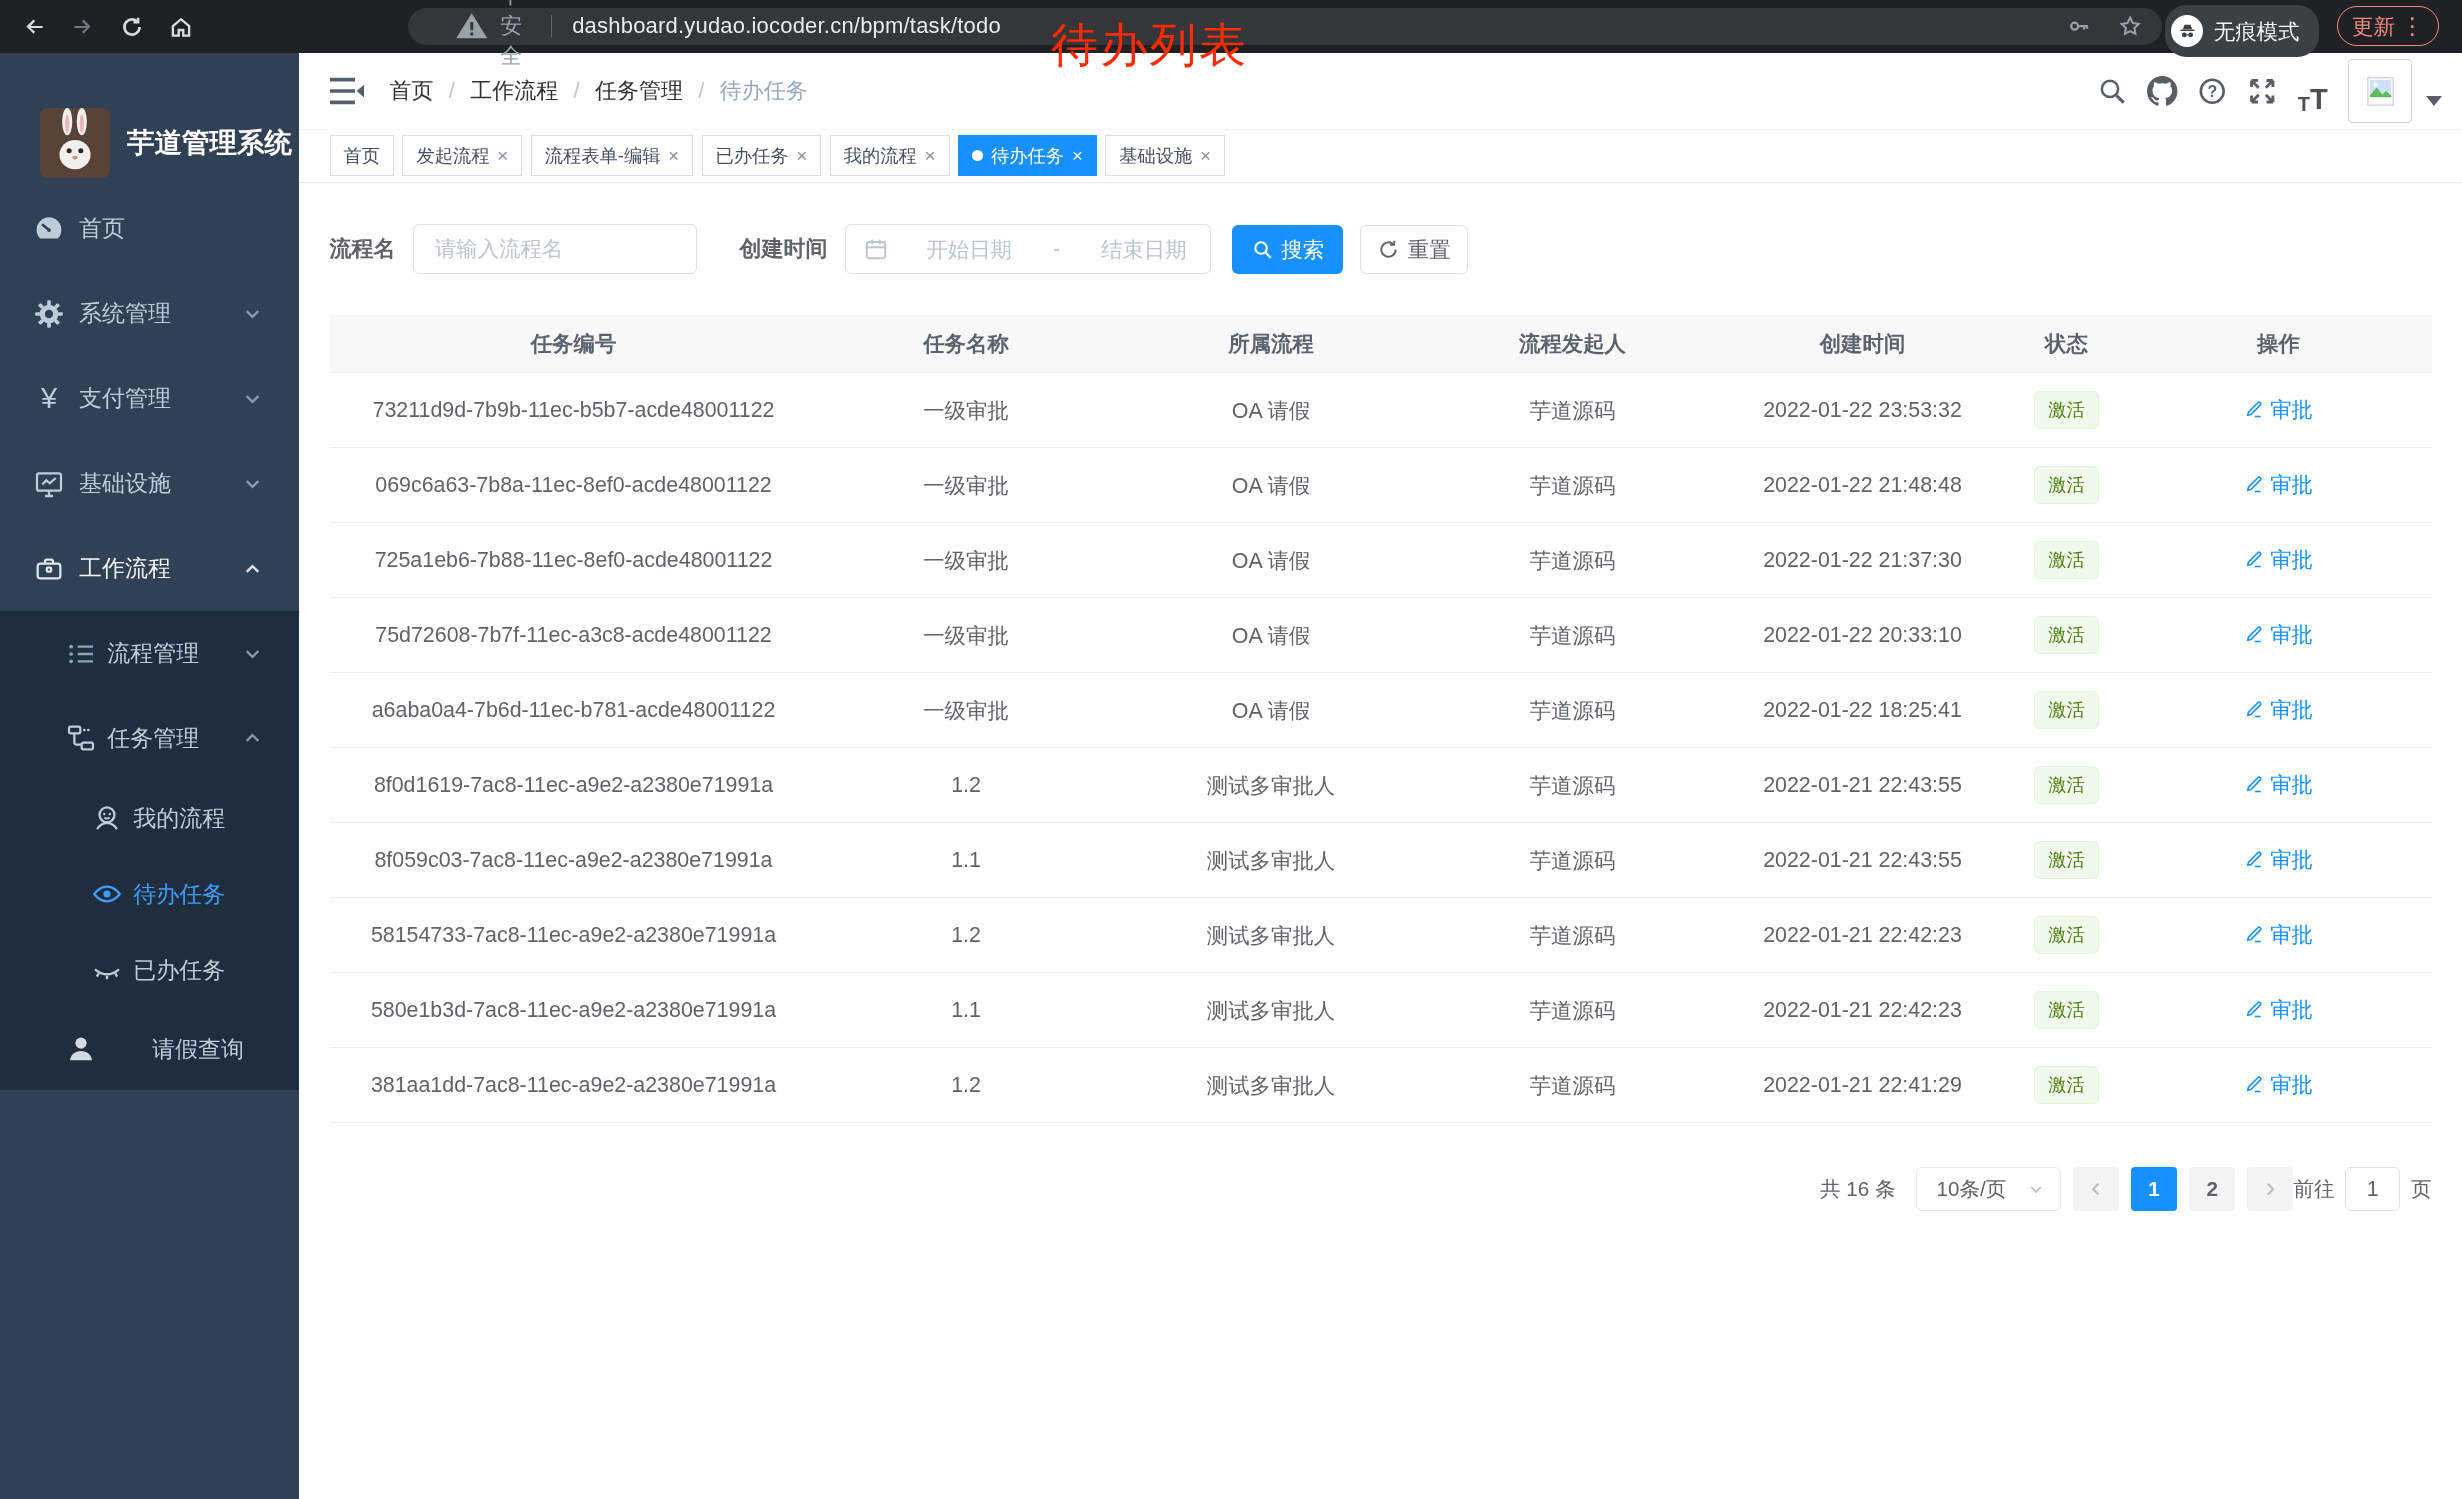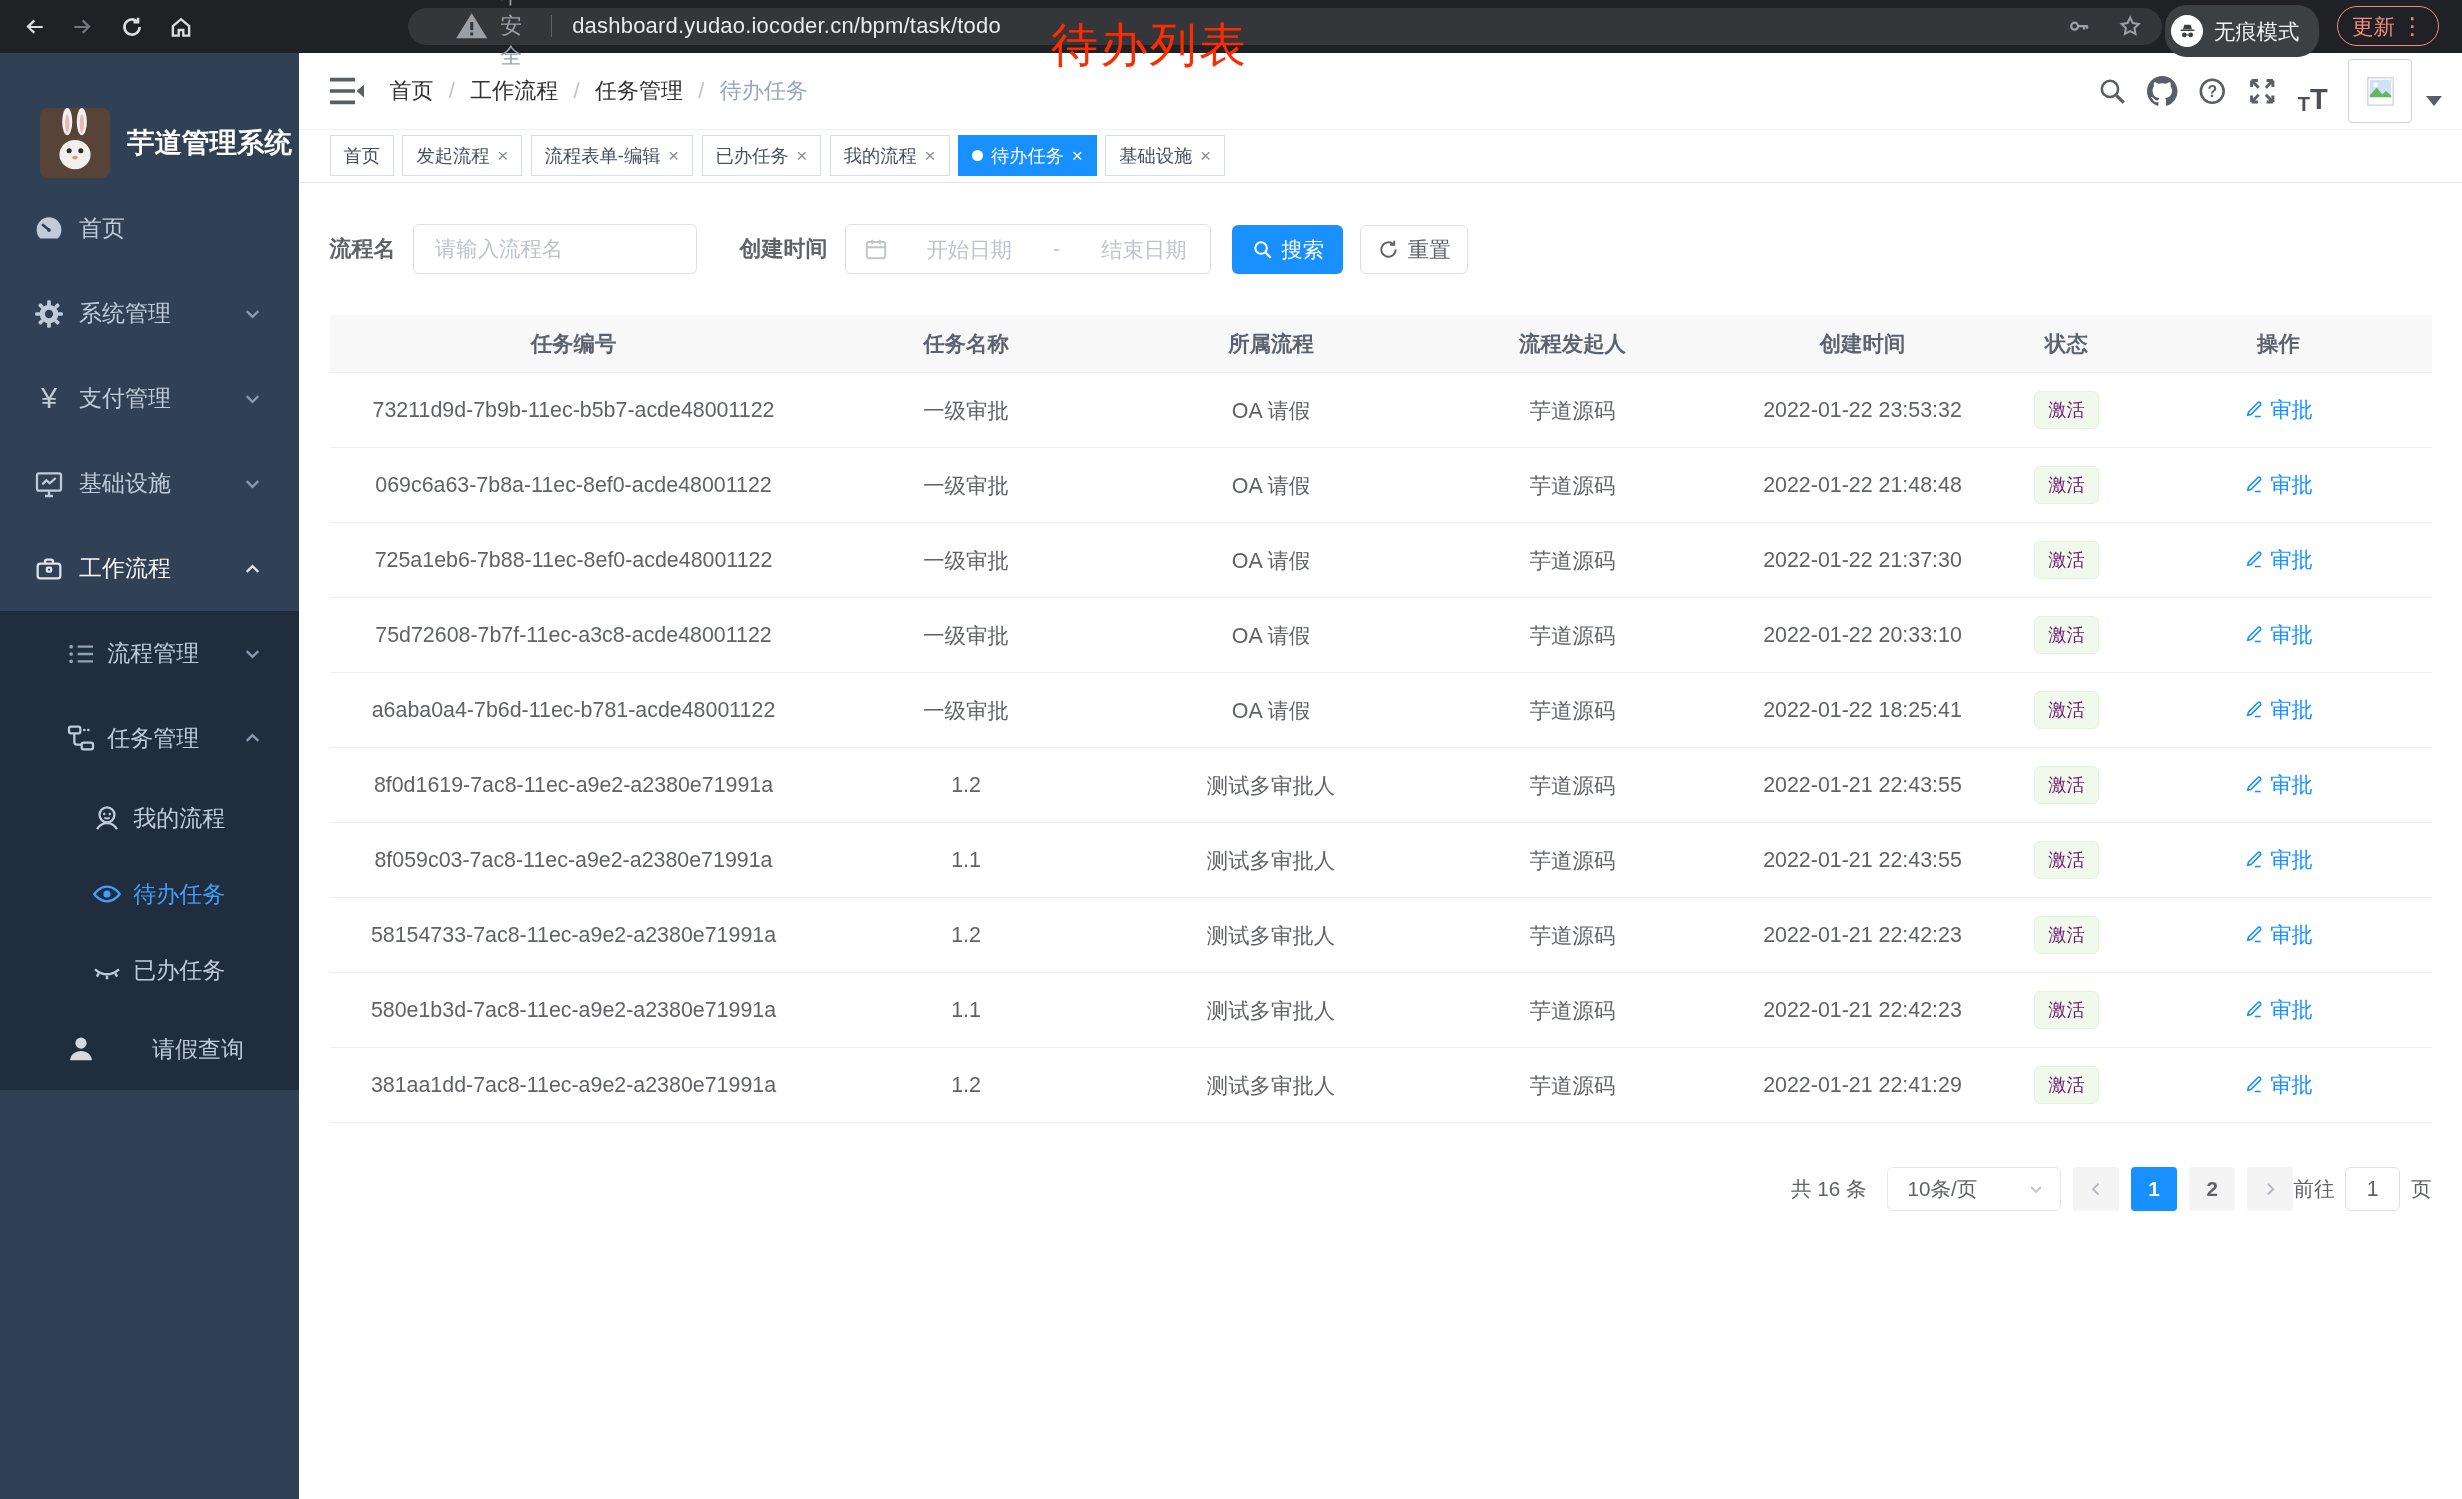--- a/index.html
+++ b/index.html
@@ -102,30 +102,30 @@
   .btn svg { width:23px; height:23px; }
   .btn-primary { background:#1890ff; color:#fff; width:111px; margin-left:21.4px; }
   .btn-plain { background:#fff; color:#606266; border-color:#dcdfe6; width:108px; margin-left:17px; }
 
   
   .table { margin-top:41px; width:2102px; font-size:21.4px; }
   .tr { display:grid; grid-template-columns:488px 297px 313px 290px 290px 118px 306px; align-items:center; }
   .tr > div { text-align:center; overflow:hidden; white-space:nowrap; }
   .thead { height:58px; background:#f8f8f9; color:#5c6370; font-weight:600; border-bottom:1.5px solid #ebeef5; }
   .tbody .tr { height:75px; color:#606266; border-bottom:1.5px solid #ebeef5; background:#fff; }
-  .badge { display:inline-block; padding:6.9px 13.7px; font-size:18.3px; color:#701a75; background:#f0f9eb;
+  .badge { display:inline-block; padding:6.9px 13.7px; font-size:18.3px; color:#4d7c0f; background:#f0f9eb;
            border:1.5px solid #e1f3d8; border-radius:6.1px; line-height:1.2; }
   .act-link { color:#1890ff; display:inline-flex; align-items:center; gap:6.1px; cursor:pointer; }
   .act-link svg { width:20px; height:20px; }
 
   
   .pagination { margin-top:44px; display:flex; justify-content:flex-end; align-items:center;
                 font-size:20.6px; color:#606266; }
   .pg-total { margin-right:20px; }
-  .pg-size { width:174px; height:44px; border:1.5px solid #e4e7ed; border-radius:6.1px; display:flex; align-items:center;
+  .pg-size { width:145px; height:44px; border:1.5px solid #e4e7ed; border-radius:6.1px; display:flex; align-items:center;
              padding:0 13.7px 0 20px; color:#606266; background:#fff; cursor:pointer; }
   .pg-size svg { margin-left:auto; width:20px; height:20px; color:#c0c4cc; }
   .pg-btn { min-width:46px; height:44px; margin-left:12.2px; border-radius:3.8px; background:#f4f4f5; color:#606266;
             display:flex; align-items:center; justify-content:center; cursor:pointer; font-weight:600; }
   .pg-btn svg { width:18.3px; height:18.3px; }
   .pg-btn.arrow { color:#b6bac1; }
   .pg-btn.current { background:#1890ff; color:#fff; }
   .pg-goto { display:flex; align-items:center; gap:10.7px; }
   .goto-input { width:55px; height:44px; text-align:center; }
 </style>

